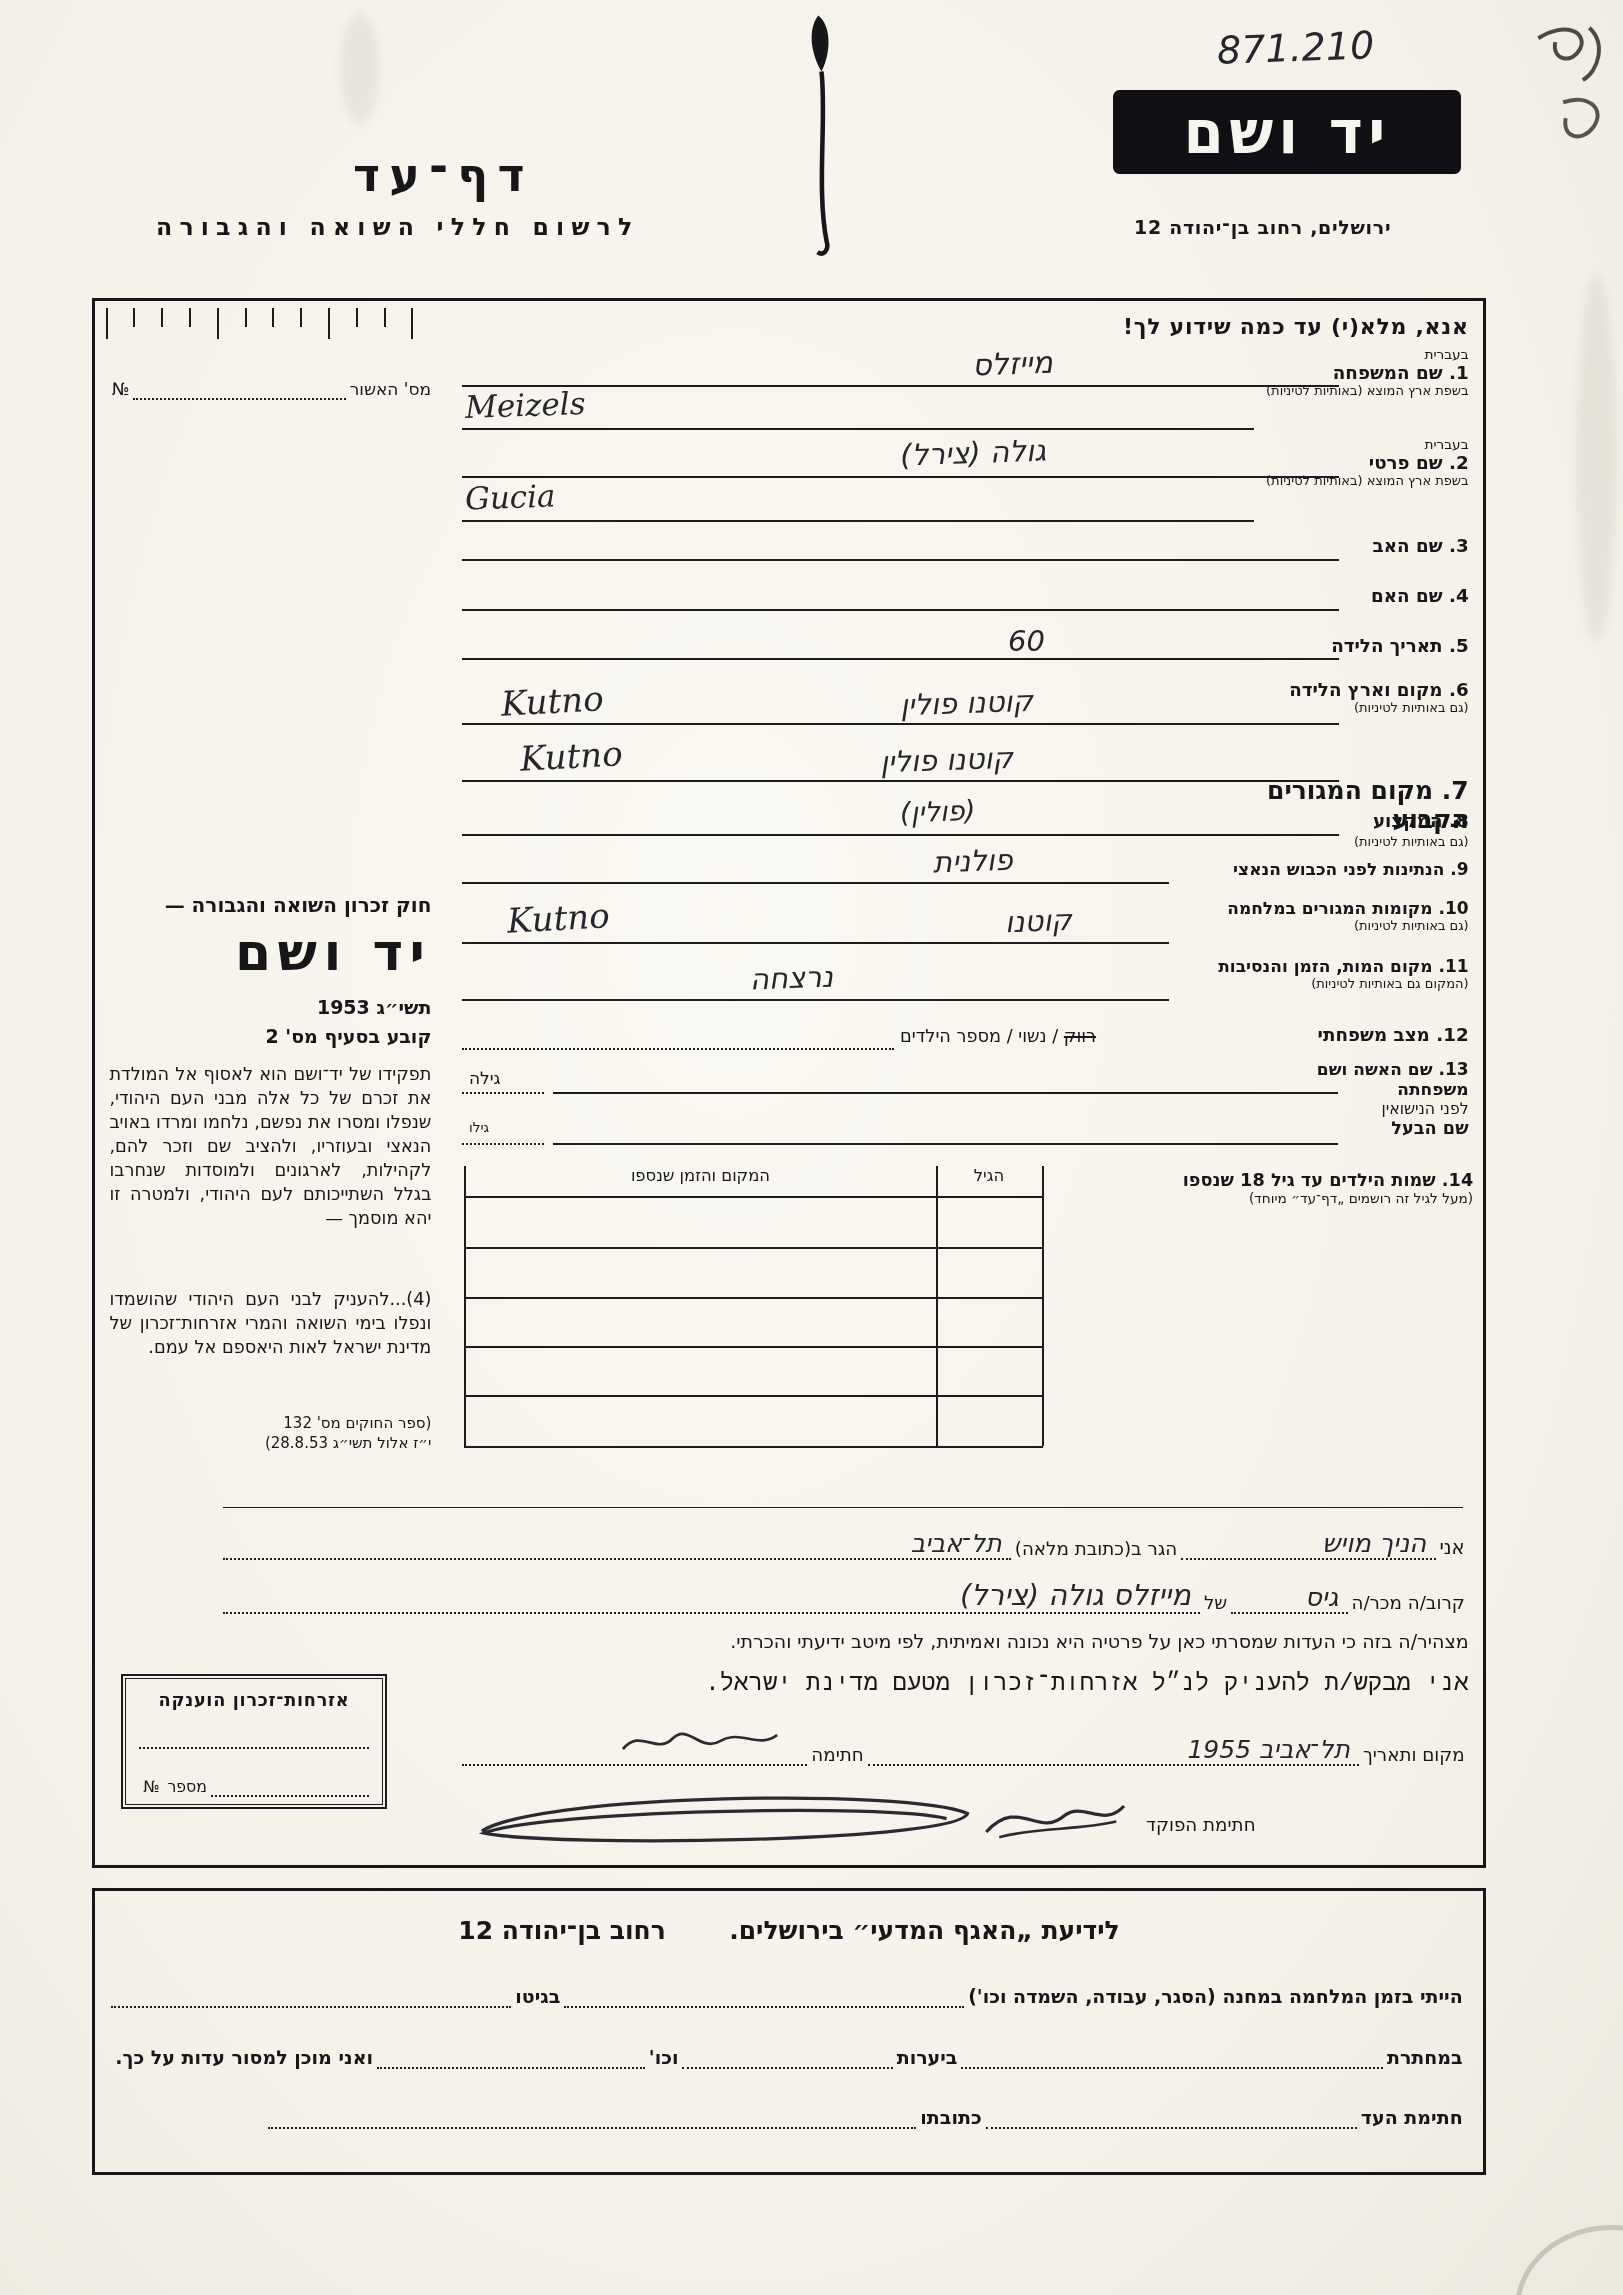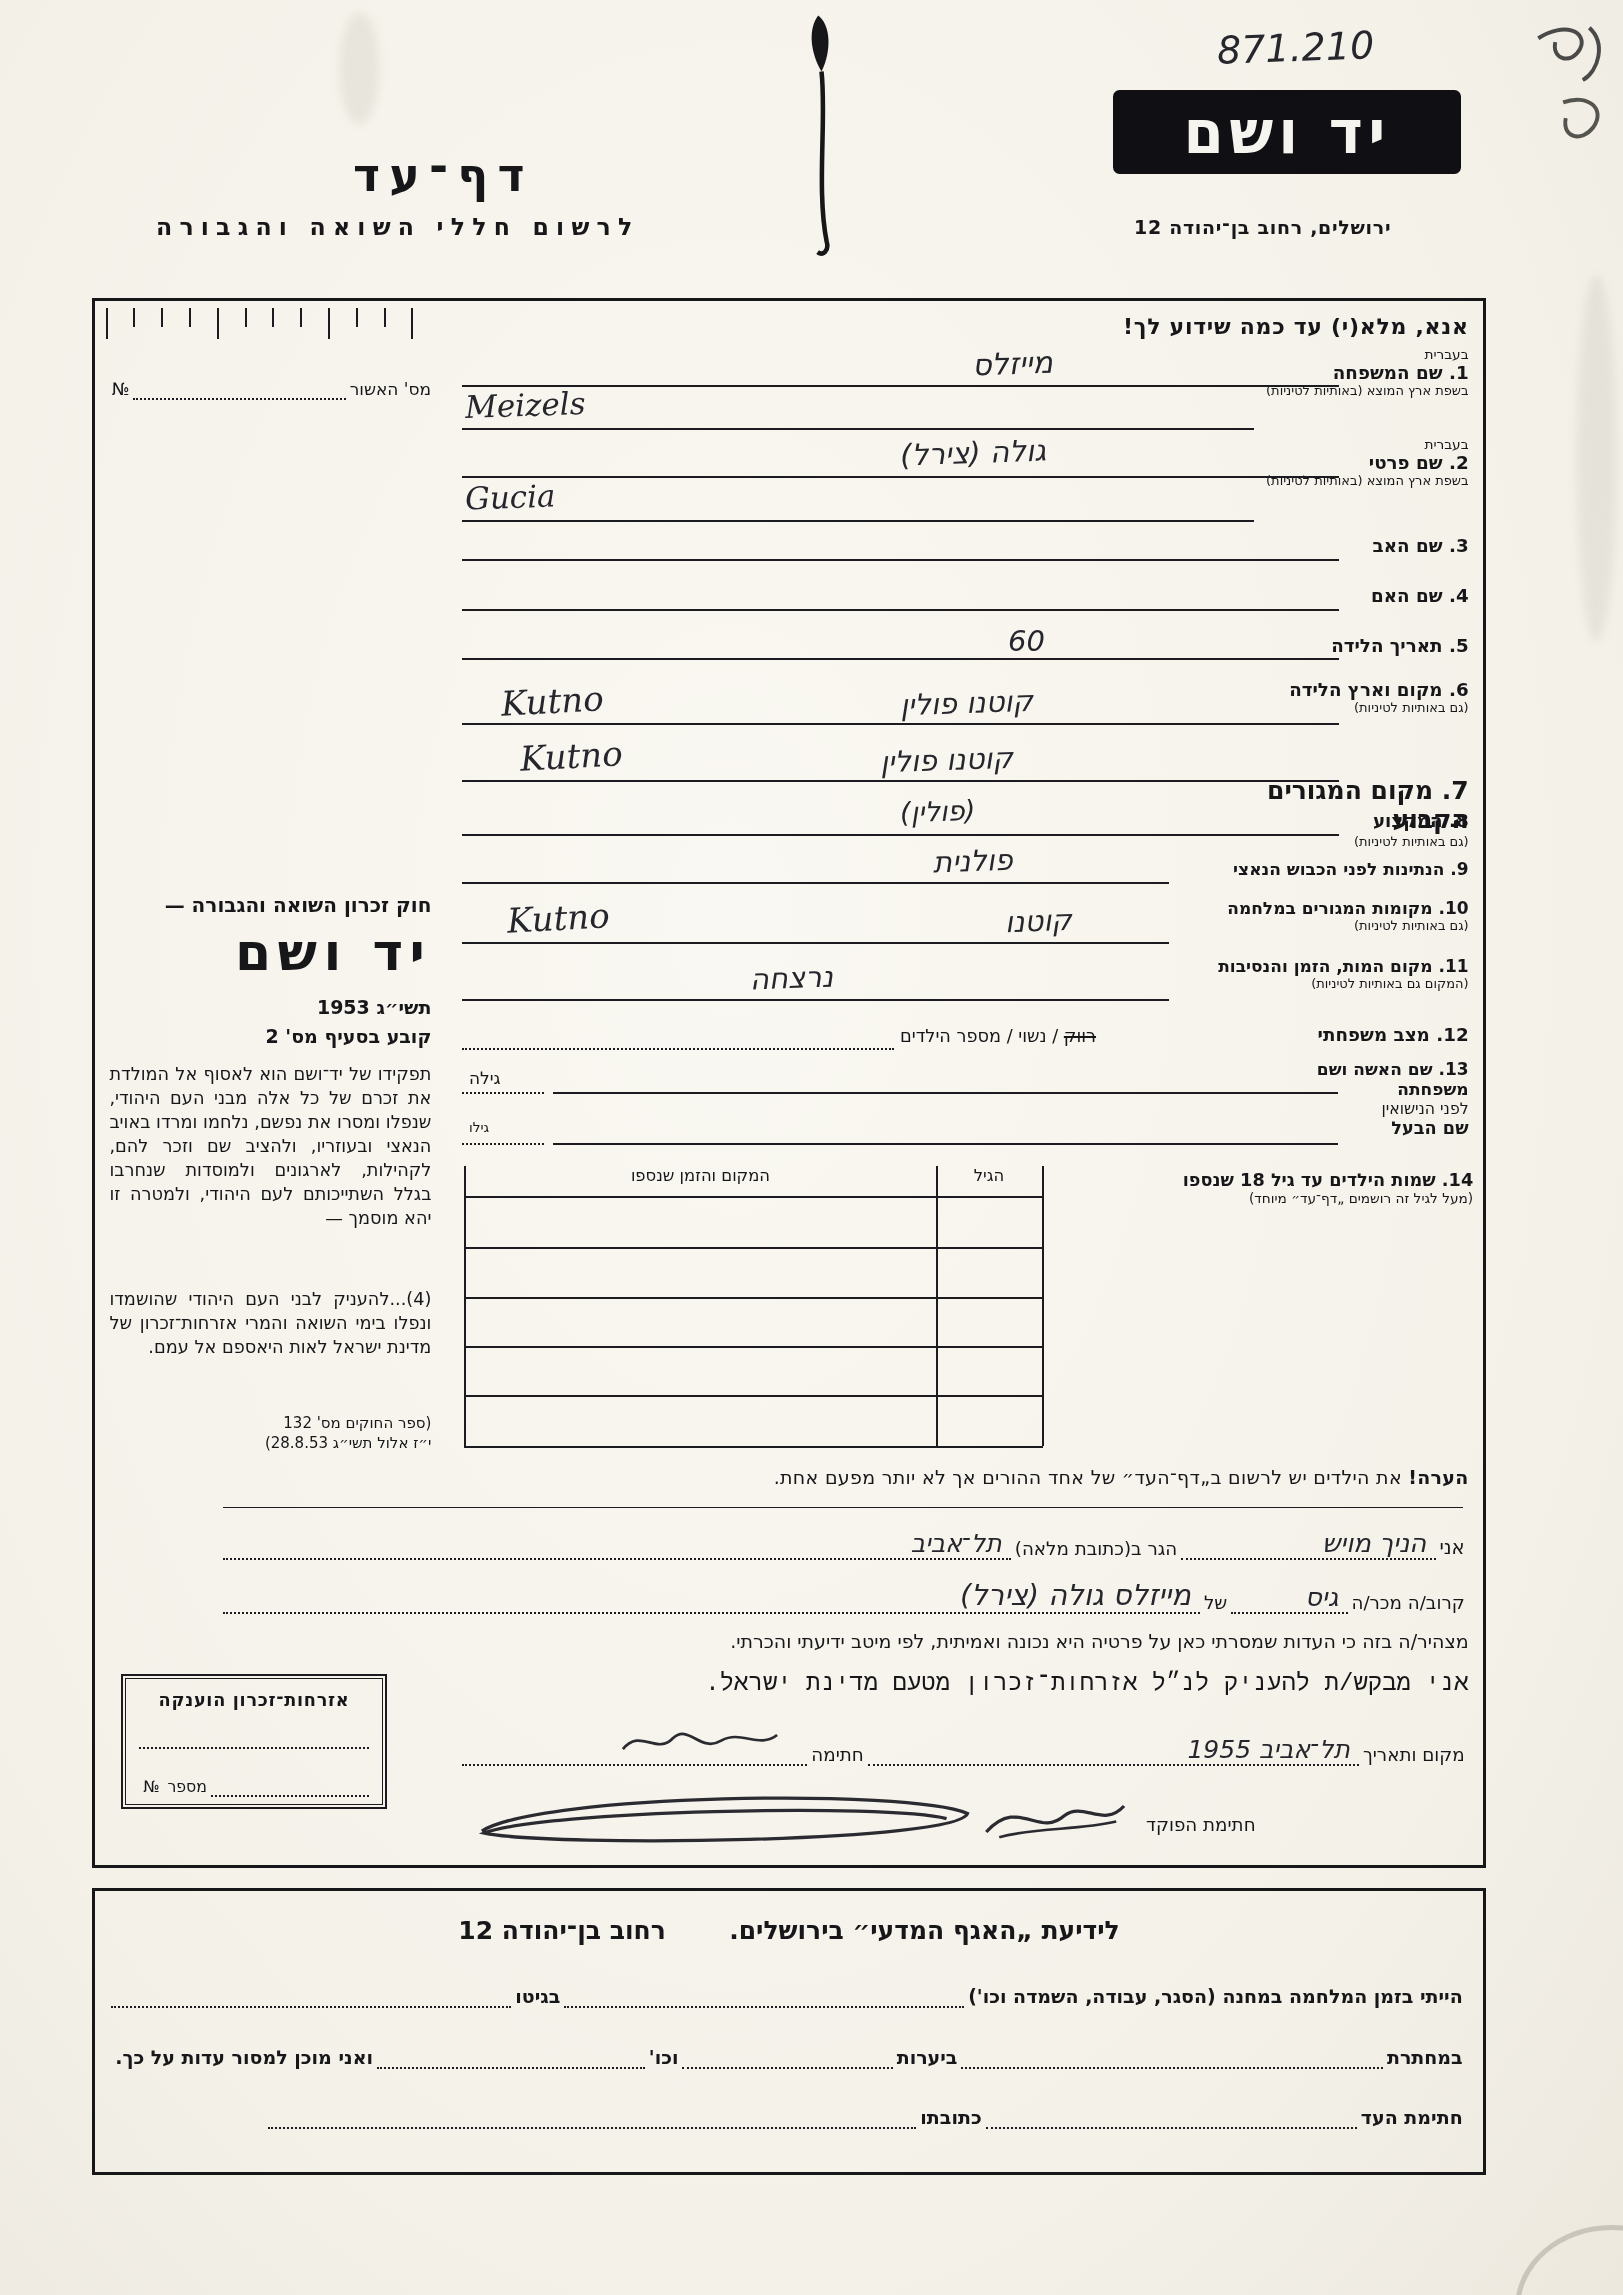--- a/index.html
+++ b/index.html
@@ -203,24 +203,20 @@
     <div class="ln" style="left:369px;top:895px;width:579px;"></div>
     <div class="ln" style="left:369px;top:946px;width:579px;"></div>
     <div class="ln" style="left:369px;top:996px;width:579px;"></div>
     <div class="ln" style="left:369px;top:1045px;width:579px;"></div>
     <div class="ln" style="left:369px;top:1094px;width:579px;"></div>
     <div class="ln" style="left:369px;top:1145px;width:579px;"></div>
     <div class="vln" style="left:369px;top:865px;height:280px;"></div>
     <div class="vln" style="left:841px;top:865px;height:280px;"></div>
     <div class="vln" style="left:947px;top:865px;height:280px;"></div>
 
-    <div class="lbl" style="right:14.4px;top:1165px;font-size:19px;letter-spacing:0.3px;">
-      <span class="b">הערה!</span>
-      <span>את הילדים יש לרשום ב„דף־העד״ של אחד ההורים אך לא יותר מפעם אחת.</span>
-    </div>
     <div class="ln" style="left:128px;top:1206px;width:1240px;border-bottom-width:1.3px;"></div>
 
     <div class="row" style="left:128px;right:14.4px;top:1229px;height:30px;font-size:19.6px;">
       <span class="rowlbl">אני</span>
       <span class="fill" style="flex:0 0 236px;"><span class="hw hwr" style="font-size:26px;">הניך מויש</span></span>
       <span class="rowlbl" style="font-size:18.3px;">הגר ב(כתובת מלאה)</span>
       <span class="fill"><span class="hw hwr" style="font-size:25px;">תל־אביב</span></span>
     </div>
 
     <div class="row" style="left:128px;right:14.4px;top:1279px;height:34px;font-size:18.3px;">

